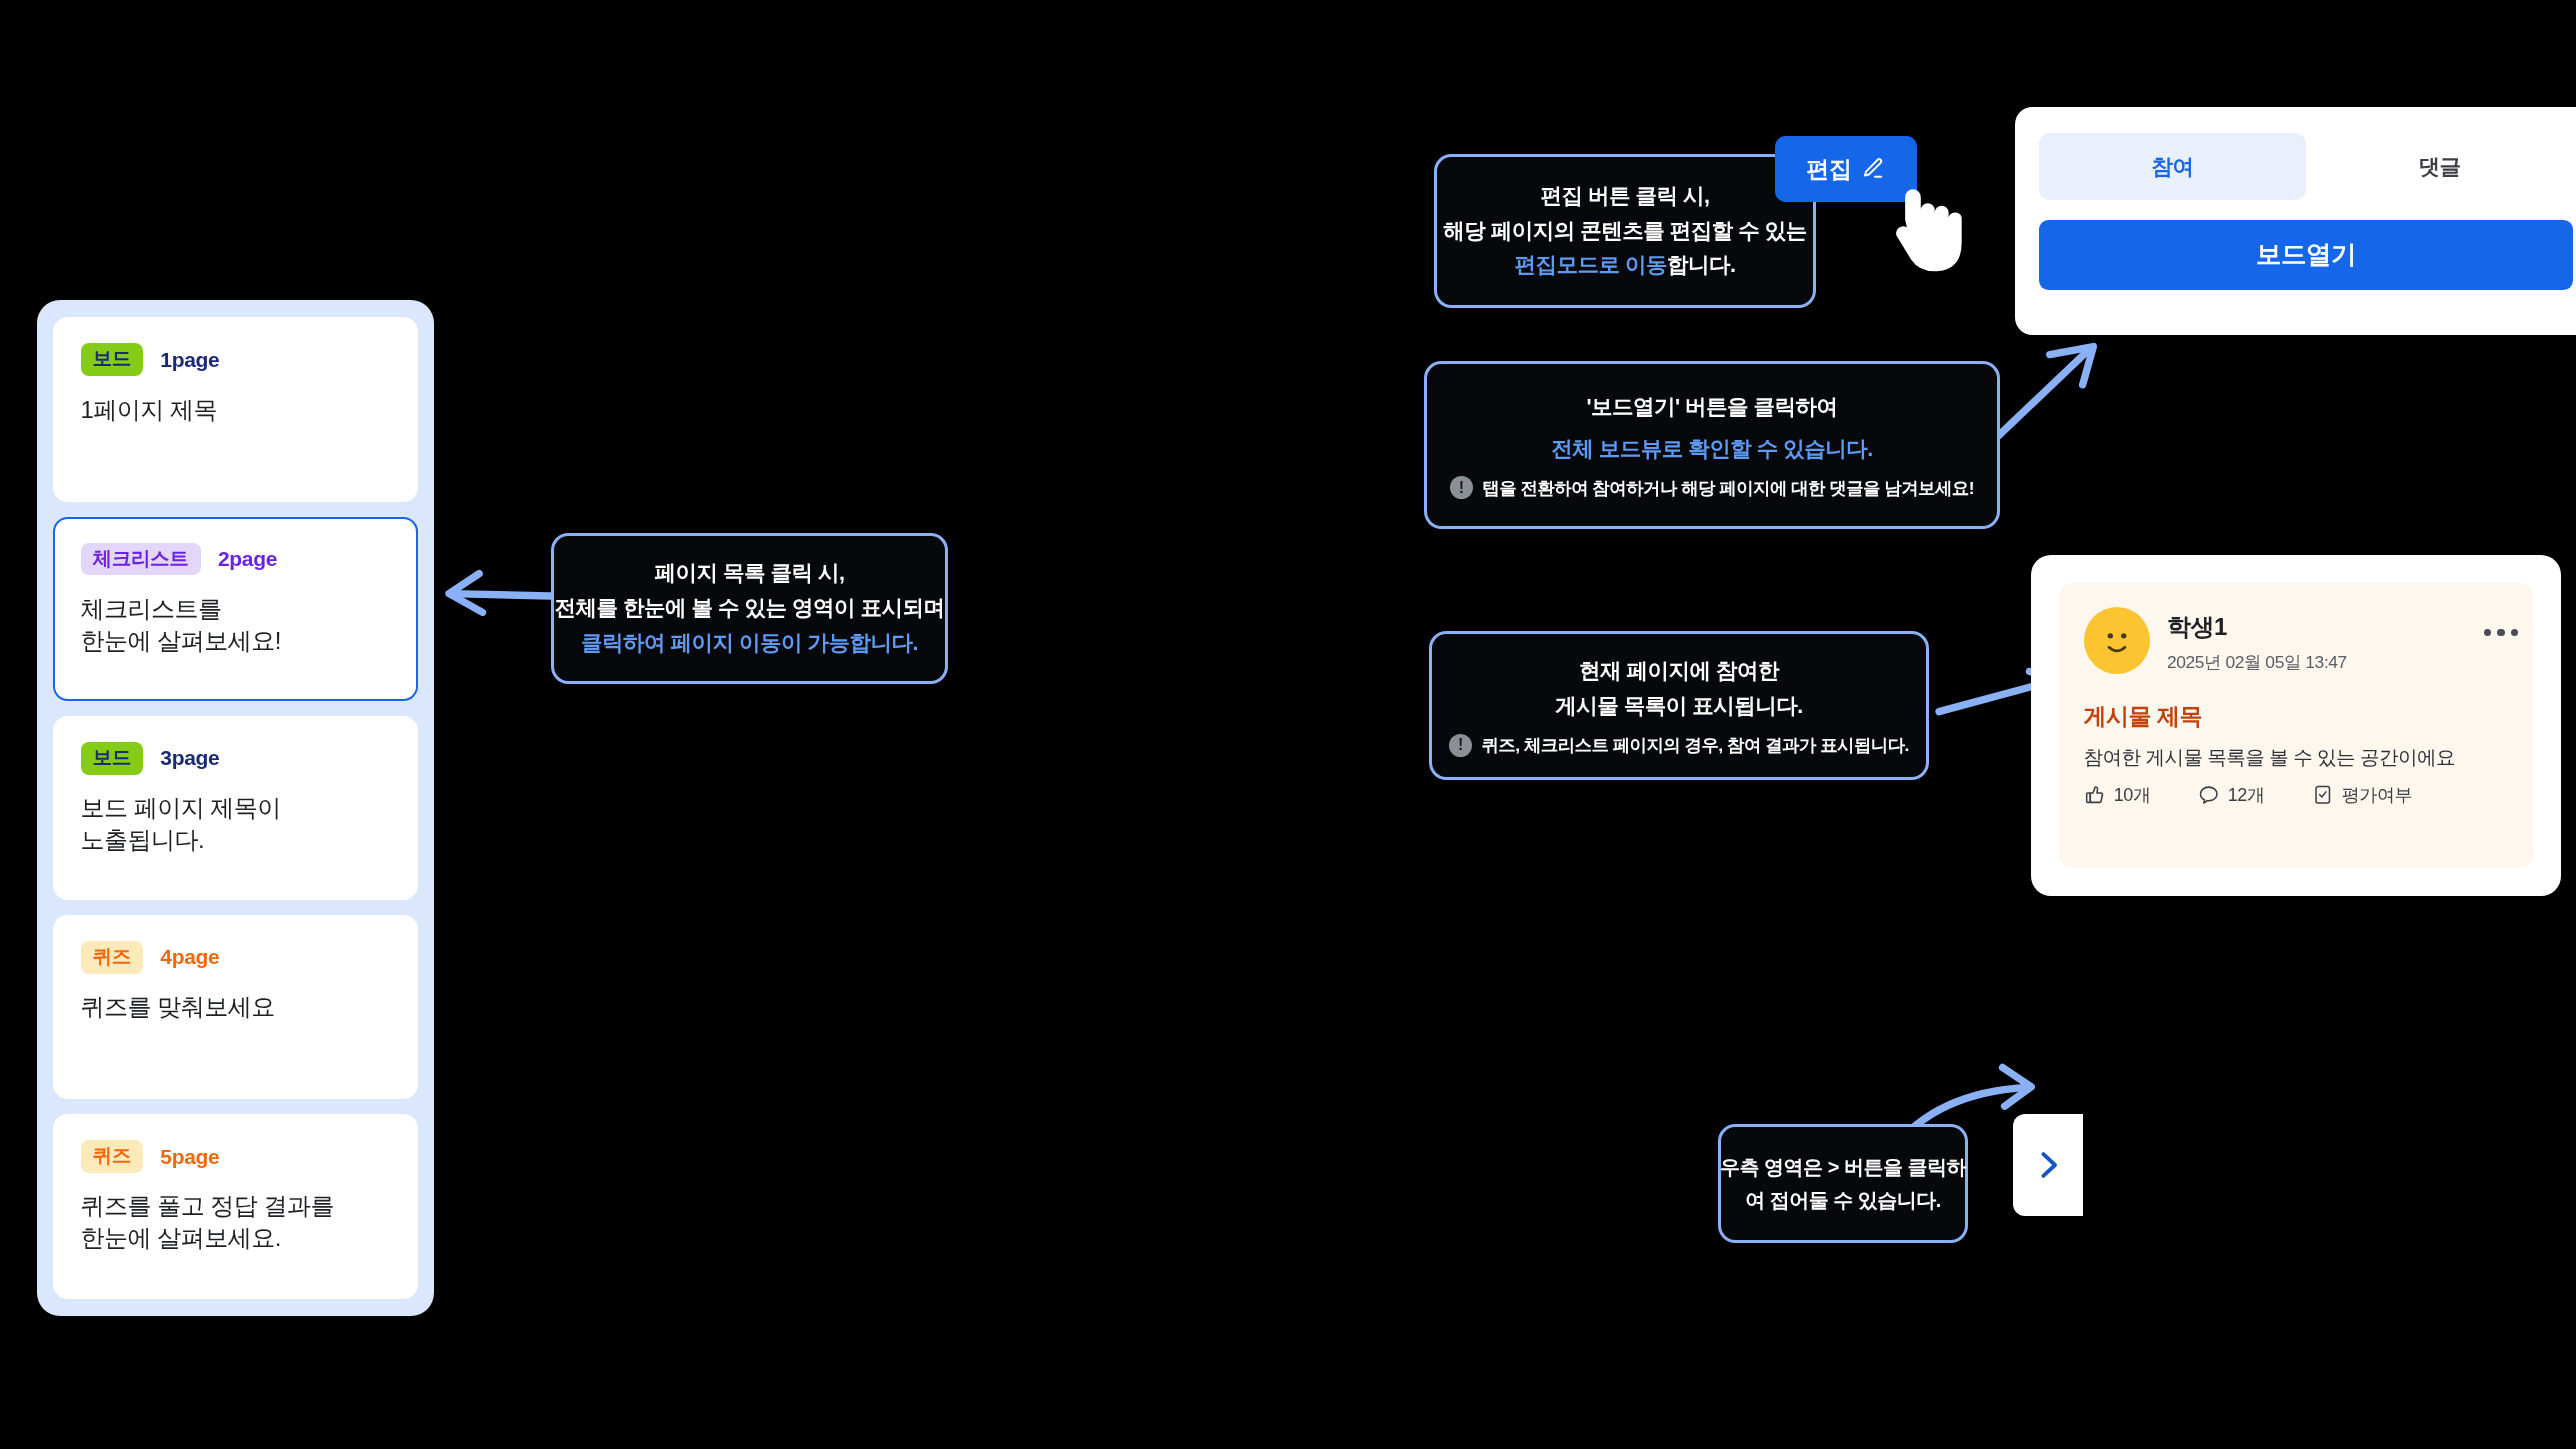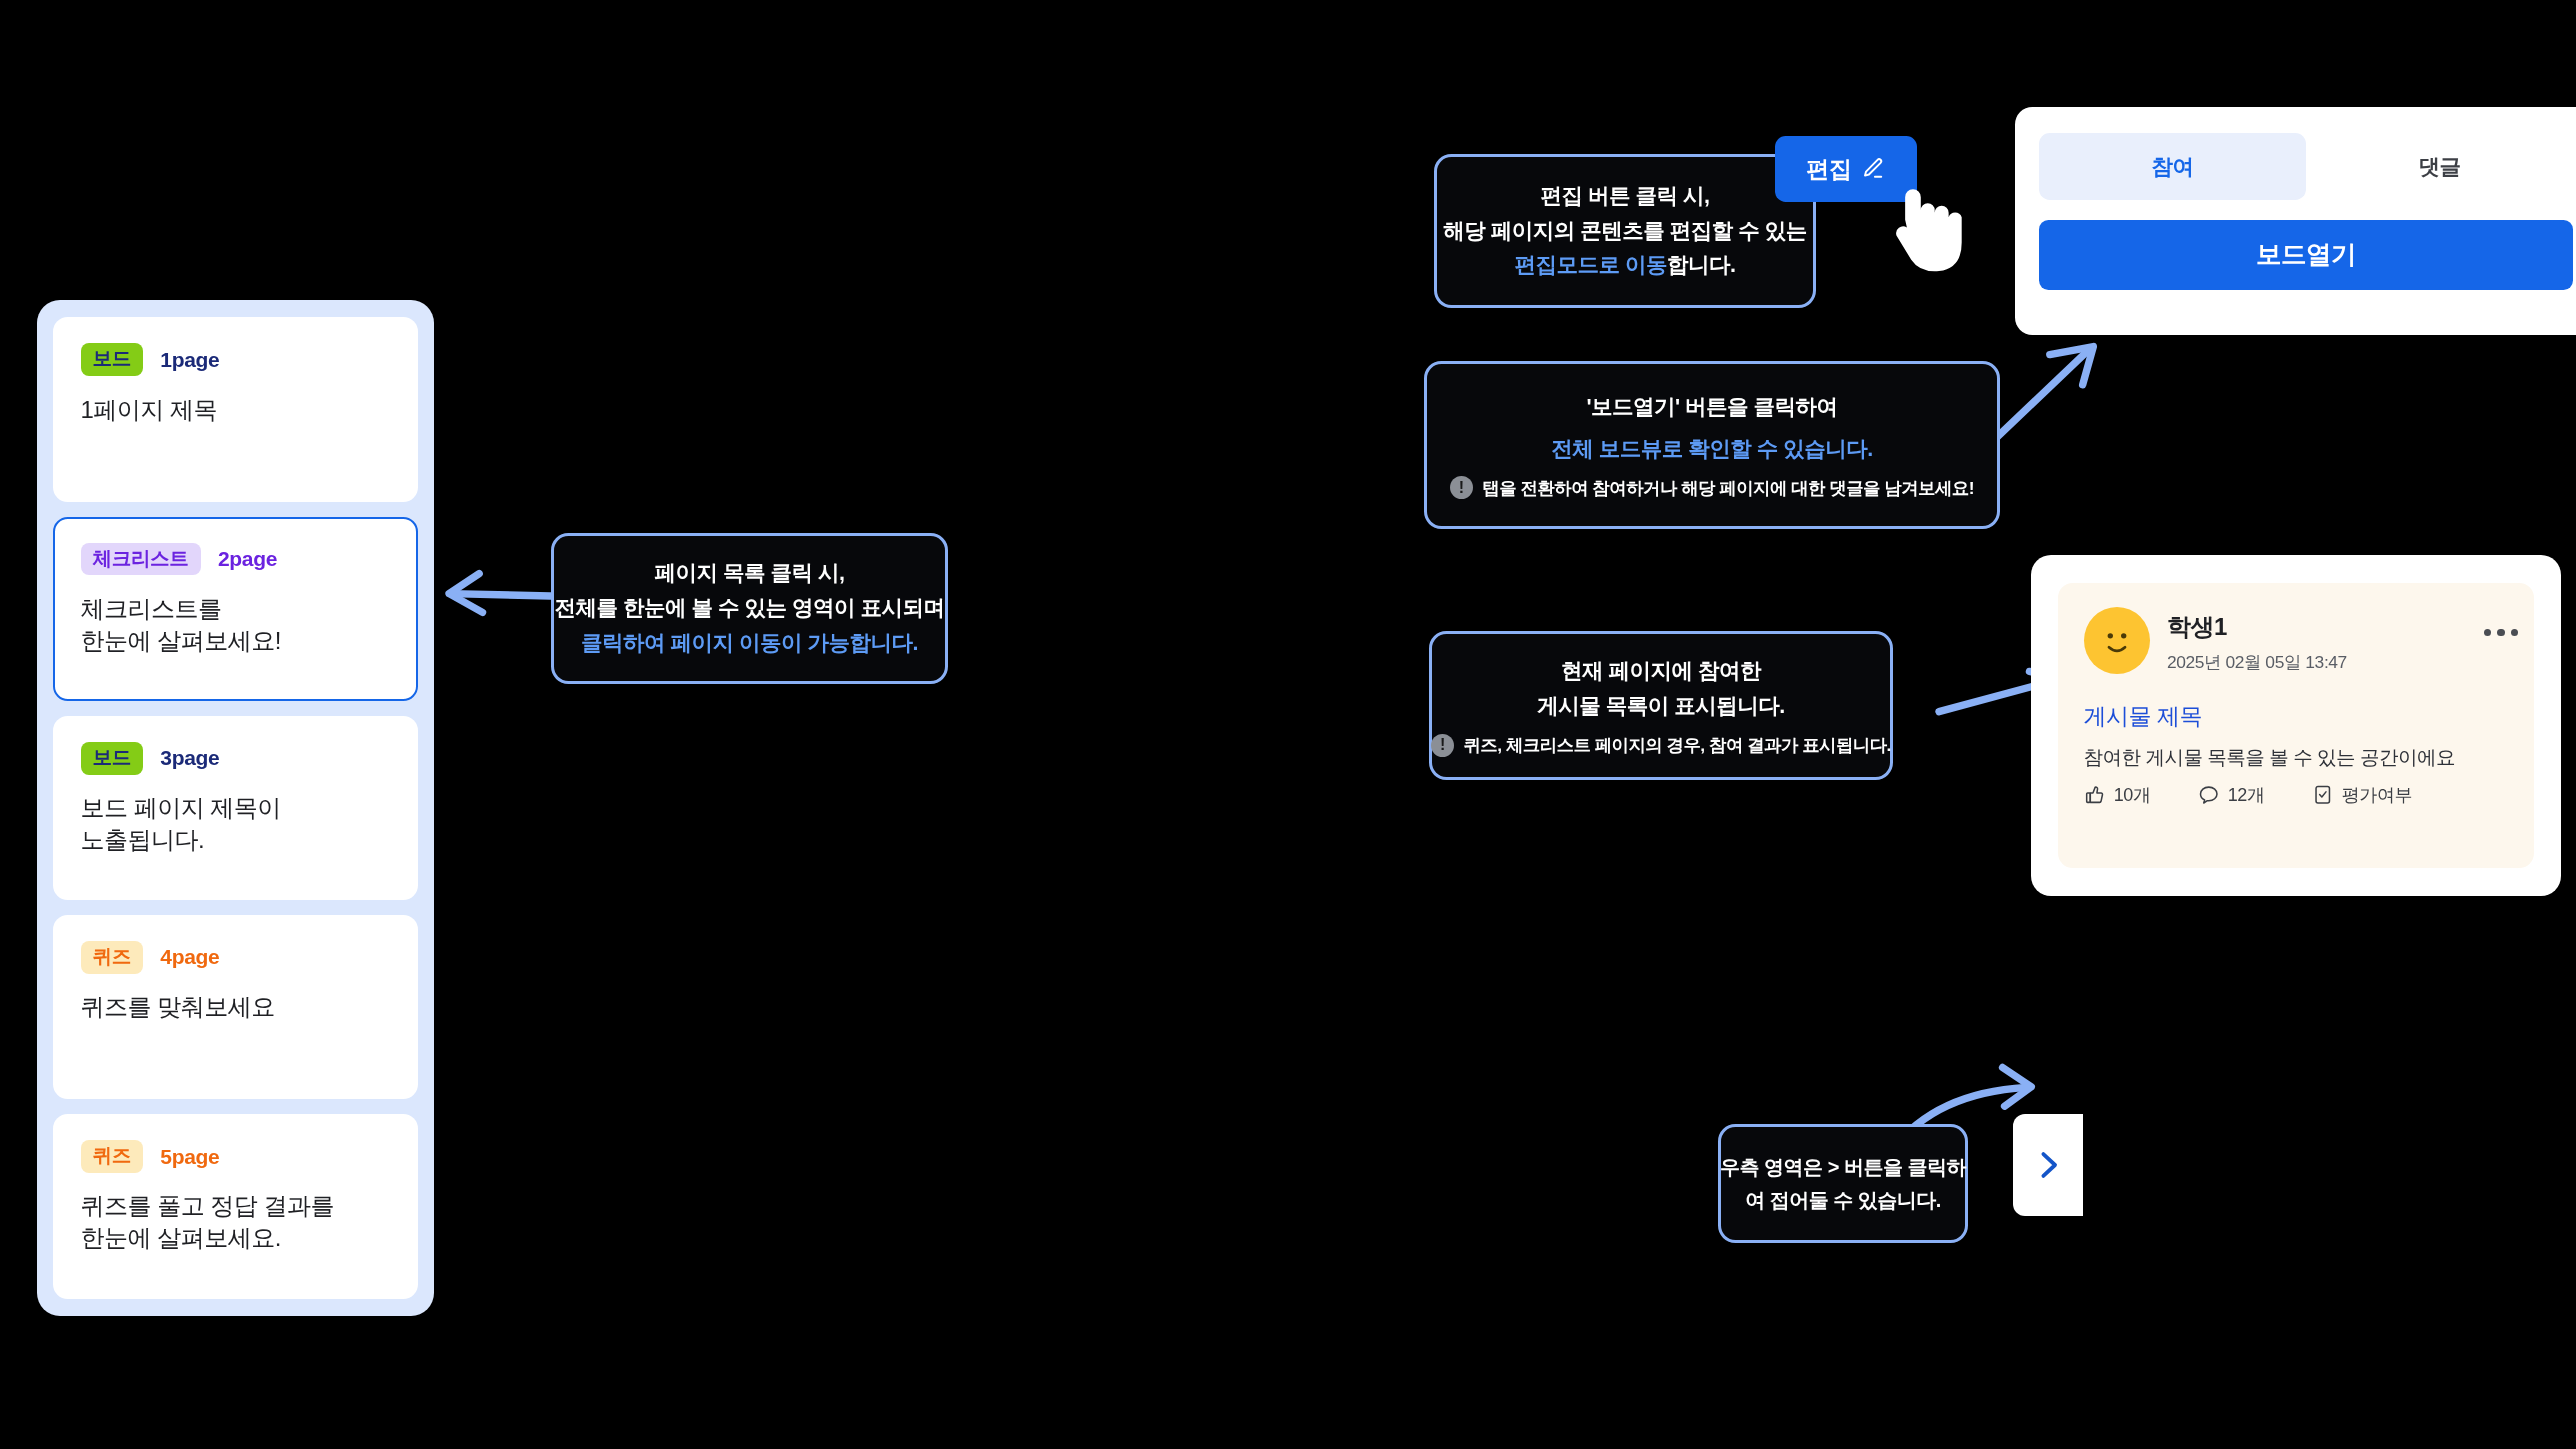--- a/index.html
+++ b/index.html
@@ -196,22 +196,22 @@
     letter-spacing: -0.4px;
   }
   .more-dots {
     position: absolute;
     right: 16px; top: 46px;
     display: flex; gap: 6px;
   }
   .more-dots i { width: 7.4px; height: 7.4px; border-radius: 50%; background: #4a4d53; display: block; }
   .post-title {
     font-size: 23px;
-    font-weight: 400;
-    color: #1d4ed8;
+    font-weight: 700;
+    color: #c2410c;
     margin-top: 27px;
     letter-spacing: -0.5px;
   }
   .post-body {
     font-size: 19.5px;
     color: #2e3138;
     margin-top: 12px;
     letter-spacing: -0.5px;
   }
   .post-stats {
@@ -339,21 +339,21 @@
     </div>
   </div>
 
   <svg class="arrow" style="left:1939px; top:641px; width:134px; height:81px;" viewBox="0 0 200 120" width="134" height="81">
     <g stroke="#8ab0f5" stroke-width="11" fill="none" stroke-linecap="round" stroke-linejoin="round">
       <line x1="0" y1="105" x2="185" y2="55"></line>
       <polyline points="135,45 192,57 145,95"></polyline>
     </g>
   </svg>
 
-  <div class="callout" style="left:1429px; top:631px; width:464px; height:149px;">
+  <div class="callout" style="left:1429px; top:631px; width:500px; height:149px;">
     <div class="line">현재 페이지에 참여한</div>
     <div class="line">게시물 목록이 표시됩니다.</div>
     <div class="note-row">
       <span class="note-icon">!</span>
       <span class="note-text">퀴즈, 체크리스트 페이지의 경우, 참여 결과가 표시됩니다.</span>
     </div>
   </div>
 
   <div class="post-wrap">
     <div class="post-card">

